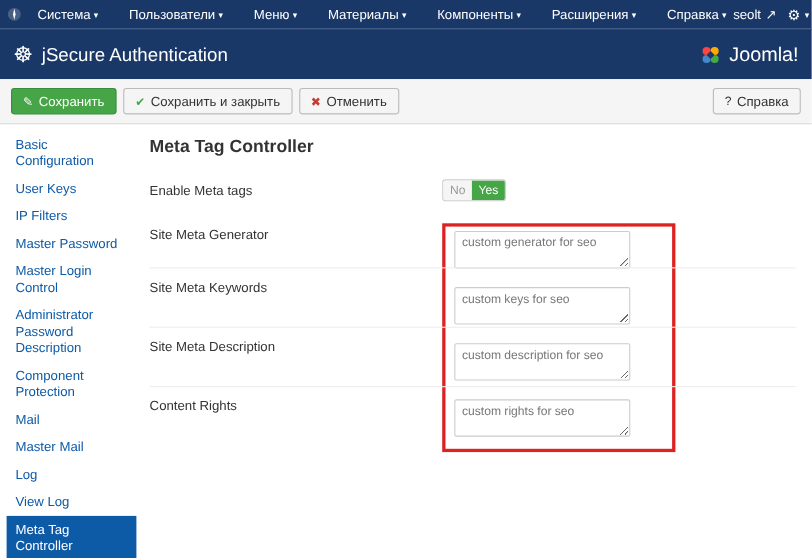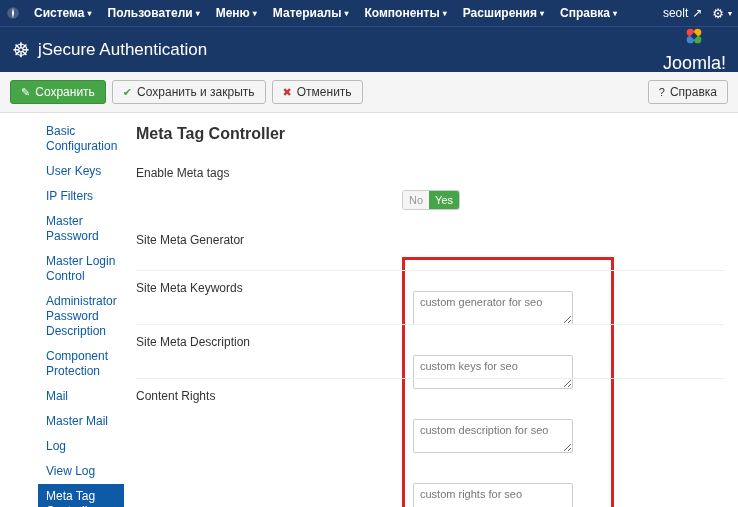--- a/index.html
+++ b/index.html
@@ -1,51 +1,51 @@
 <!DOCTYPE html>
 <html><head>
 <meta charset="utf-8">
 <style>
   * { box-sizing: border-box; margin: 0; padding: 0; }
   body { font-family: Arial, Helvetica, sans-serif; font-size: 12px; background: #fff; width: 738px; }
   
   .topbar { background: #1a3867; color: #fff; height: 26px; display: flex; align-items: center; padding: 0 6px; font-size: 12px; }
   .topbar .joomla-icon { width: 14px; height: 14px; margin-right: 8px; display: inline-flex; align-items: center; justify-content: center; }
-  .topbar .menu { display: flex; gap: 4px; flex: 1; font-weight: bold; }
+  .topbar .menu { display: flex; gap: 16px; flex: 1; }
   .topbar .menu-item { color: #fff; padding: 4px 6px; cursor: pointer; display: inline-flex; align-items: center; gap: 3px; }
   .topbar .caret { font-size: 8px; }
   .topbar .right { display: flex; align-items: center; gap: 10px; margin-left: auto; }
   .topbar .right .link { color: #fff; cursor: pointer; display: inline-flex; align-items: center; gap: 4px; }
   .topbar .gear { font-size: 13px; }
   
   .titlebar { background: #1a3867; color: #fff; height: 46px; display: flex; align-items: center; padding: 0 12px; border-top: 1px solid #2d4e82; }
   .titlebar .gear-big { font-size: 20px; margin-right: 8px; }
   .titlebar h1 { font-size: 17px; font-weight: normal; flex: 1; }
-  .titlebar .brand { display: flex; align-items: center; gap: 6px; flex-direction: column; }
+  .titlebar .brand { display: flex; align-items: center; gap: 6px; }
   .titlebar .brand-logo { width: 22px; height: 22px; }
   .titlebar .brand-text { font-size: 18px; font-weight: 300; }
   
   .toolbar { background: #f5f5f5; border-bottom: 1px solid #ddd; padding: 8px 10px; display: flex; align-items: center; gap: 6px; }
   .btn { display: inline-flex; align-items: center; gap: 5px; padding: 4px 10px; border: 1px solid #bbb; background: #f5f5f5; border-radius: 3px; cursor: pointer; font-size: 12px; color: #333; }
   .btn-success { background: #46a546; border-color: #3d8b3d; color: #fff; }
   .btn .ico { font-size: 11px; }
   .btn-cancel .ico { color: #c43c35; }
   .btn-save2 .ico { color: #46a546; }
   .toolbar .spacer { flex: 1; }
   
   .layout { display: flex; }
   .sidebar { width: 124px; padding: 6px 0 10px 6px; }
-  .sidebar-item { display: block; padding: 5px 8px; color: #0d5aa7; cursor: pointer; line-height: 1.25; font-size: 12px; margin-left: 32px; }
+  .sidebar-item { display: block; padding: 5px 8px; color: #0d5aa7; cursor: pointer; line-height: 1.25; font-size: 12px; }
   .sidebar-item.active { background: #0d5aa7; color: #fff; }
   .content { flex: 1; padding: 12px 14px 20px 12px; }
   .content h2 { font-size: 16px; font-weight: bold; color: #333; margin-bottom: 10px; }
   .form-row { display: flex; align-items: flex-start; border-top: 1px solid #eee; padding: 10px 0; gap: 36px; }
   .form-row:first-of-type { border-top: none; }
   .form-label { width: 230px; color: #333; font-size: 12px; padding-top: 3px; }
-  .form-field { flex: 1; margin-top: 27px; }
+  .form-field { flex: 1; }
   .radio-group { display: inline-flex; border: 1px solid #ccc; border-radius: 3px; overflow: hidden; }
   .radio-group .opt { padding: 3px 6px; font-size: 11px; cursor: pointer; background: #f5f5f5; color: #999; }
   .radio-group .opt.yes { background: #46a546; color: #fff; }
   textarea { width: 160px; height: 34px; border: 1px solid #ccc; border-radius: 2px; padding: 4px 6px; font-size: 11px; font-family: Arial, sans-serif; color: #777; resize: both; }
   .highlight-box { border: 3px solid #d22; padding: 4px 8px 8px 8px; width: 212px; }
   .highlight-box .form-field { margin-bottom: 14px; }
   .highlight-box .form-field:last-child { margin-bottom: 0; }
   .fields-wrap { position: relative; }
 </style>
 </head>

